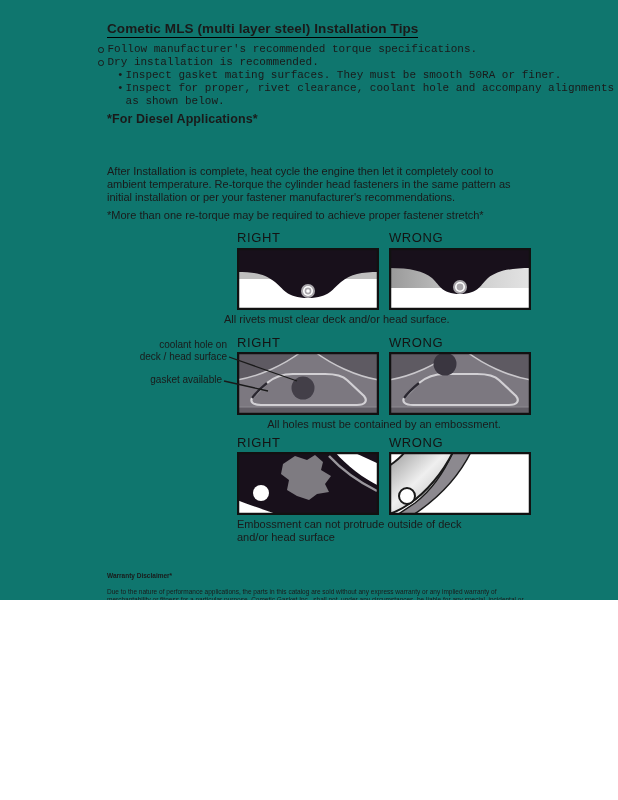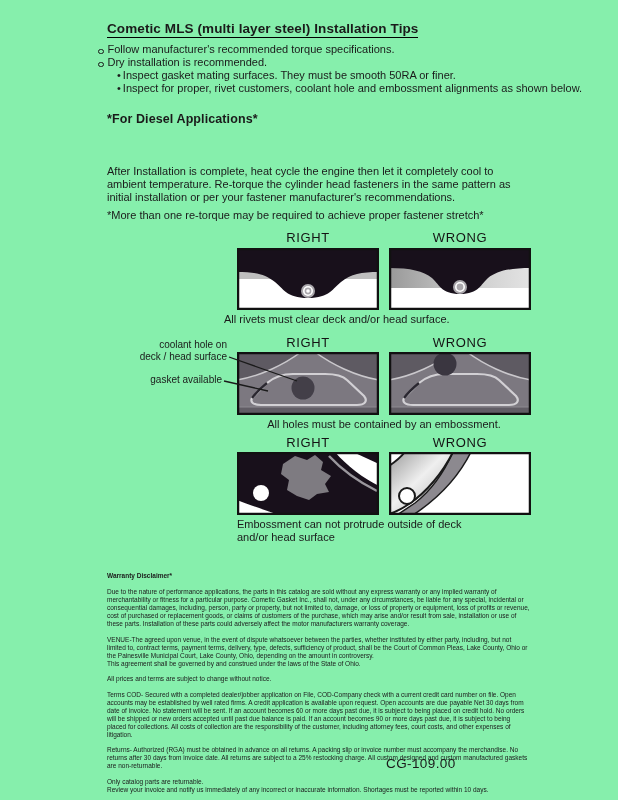--- a/index.html
+++ b/index.html
@@ -1,28 +1,28 @@
 <!DOCTYPE html>
 <html><head>
 <meta charset="utf-8">
 <style>
   html,body{margin:0;padding:0;background:#fff;}
-  .page{position:relative;width:618px;height:800px;background:#86efac;overflow:hidden;
+  .page{position:relative;width:618px;height:600px;background:#0f766e;overflow:hidden;
         font-family:"Liberation Sans",sans-serif;color:#1a1a1a;}
   .title{position:absolute;left:107px;top:21px;font-size:13.5px;font-weight:700;
          border-bottom:1.7px solid #000;padding-bottom:1px;letter-spacing:.1px;}
   .bullets{position:absolute;left:98px;top:43px;font-size:11px;line-height:13px;}
-  .brow{display:flex;align-items:center;}
+  .brow{display:flex;align-items:flex-start;font-family:Liberation Mono, monospace;}
   .mk-o{flex:none;width:3.5px;height:3.5px;border:1px solid #1a1a1a;border-radius:50%;
         margin:4px 4px 0 0;}
   .mk-d{flex:none;font-size:11px;margin-right:2px;}
   .sub{margin-left:19px;}
   .h2{position:absolute;left:107px;font-size:12.5px;font-weight:700;letter-spacing:.1px;}
   .para{position:absolute;left:107px;width:414px;font-size:11px;line-height:13.2px;}
-  .dlabel{position:absolute;width:142px;text-align:center;font-size:13px;letter-spacing:.6px;color:#141414;}
+  .dlabel{position:absolute;width:142px;font-size:13px;letter-spacing:.6px;color:#141414;}
   .dbox{position:absolute;width:142px;}
   .dbox svg{display:block;width:100%;height:100%;}
   .cap{position:absolute;font-size:11px;line-height:12.6px;white-space:pre-line;}
   .cap-center{width:294px;text-align:center;}
   .ann{position:absolute;font-size:10px;line-height:12px;text-align:right;white-space:pre-line;}
   .overlay{position:absolute;left:0;top:0;pointer-events:none;}
   .fine{position:absolute;left:107px;top:572px;width:424px;font-size:6.5px;line-height:8px;}
   .fine .fp{margin:0 0 7.5px 0;white-space:pre-line;}
   .fine .fh{font-weight:700;margin:0 0 8px 0;}
   .pagecode{position:absolute;left:386px;top:756px;font-size:13.5px;letter-spacing:.4px;}
@@ -42,21 +42,21 @@
     <div class="brow">
       <span class="mk-o"></span>
       <span>Dry installation is recommended.</span>
     </div>
     <div class="brow sub">
       <span class="mk-d">•</span>
       <span>Inspect gasket mating surfaces.  They must be smooth 50RA or finer.</span>
     </div>
     <div class="brow sub">
       <span class="mk-d">•</span>
-      <span>Inspect for proper, rivet customers, coolant hole and embossment alignments as shown below.</span>
+      <span>Inspect for proper, rivet clearance, coolant hole and accompany alignments as shown below.</span>
     </div>
   </div>
 
   <div class="h2" style="top:112px;text-align:center;">*For Diesel Applications*</div>
   <div class="para" style="top:209px;">*More than one re-torque may be required to achieve proper fastener stretch*</div>
   <div class="para" style="top:165px;">After Installation is complete, heat cycle the engine then let it completely cool to ambient temperature. Re-torque the cylinder head fasteners in the same pattern as initial installation or per your fastener manufacturer's recommendations.</div>
 
   <div class="dlabel" style="left:237px;top:230px;">RIGHT</div>
   <div class="dlabel" style="left:389px;top:230px;">WRONG</div>
 

